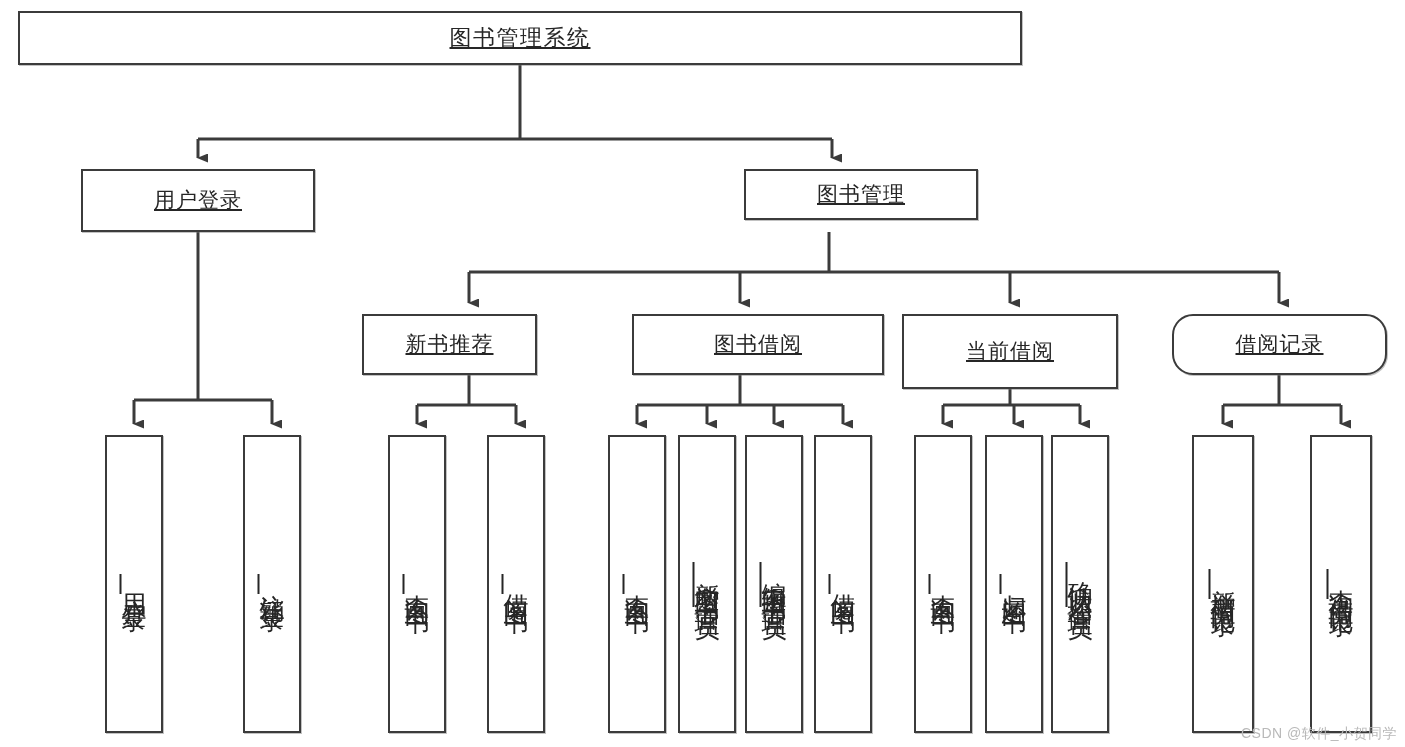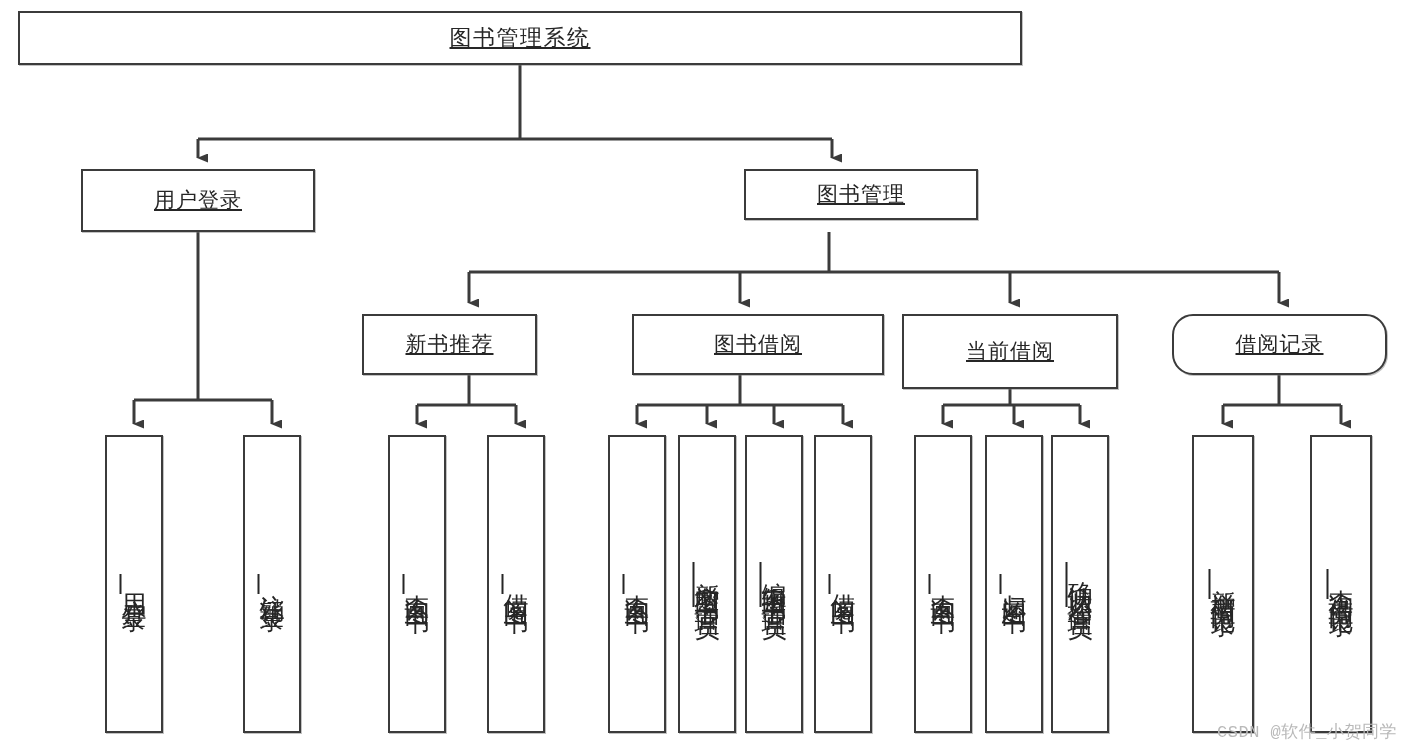--- a/index.html
+++ b/index.html
@@ -61,25 +61,25 @@
     text-orientation: upright;
     font-size: 25px;
     letter-spacing: 5px;
     line-height: 1;
     max-height: 290px;
   }
   .watermark {
     position: absolute;
     right: 8px;
     bottom: 4px;
-    font-size: 17px;
+    font-size: 14px;
     color: #b9b9b9;
     letter-spacing: 0.5px;
     white-space: nowrap;
-    font-family: Liberation Mono, monospace;
+    font-family: Liberation Sans, sans-serif;
     margin-left: 10px;
   }
 </style>
 </head>
 <body>
 
 <div id="diagram-root">
 
   <svg class="connectors" viewBox="0 0 1405 747" xmlns="http://www.w3.org/2000/svg">
     <defs>

